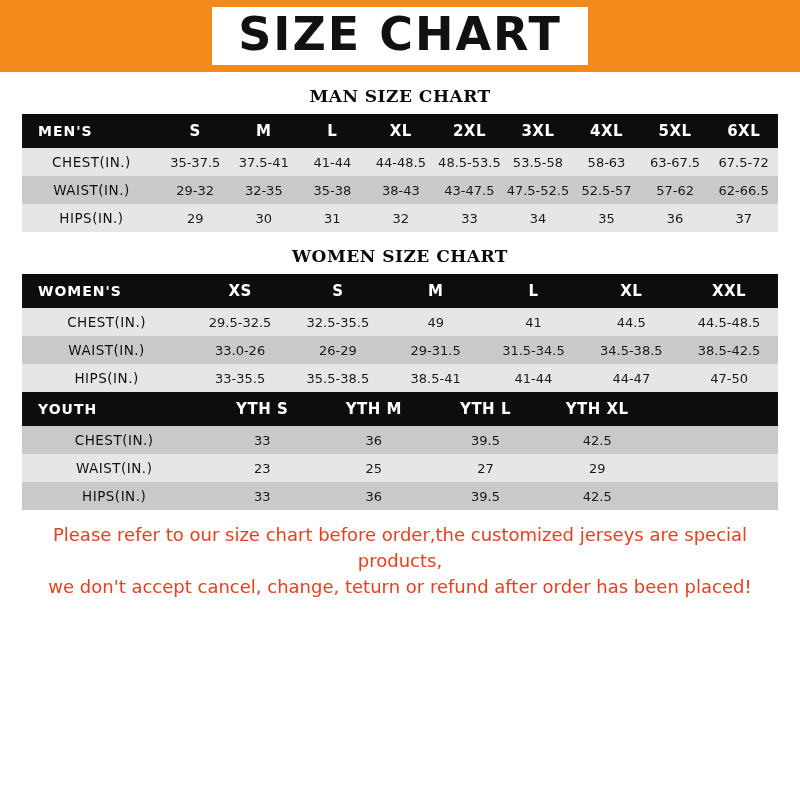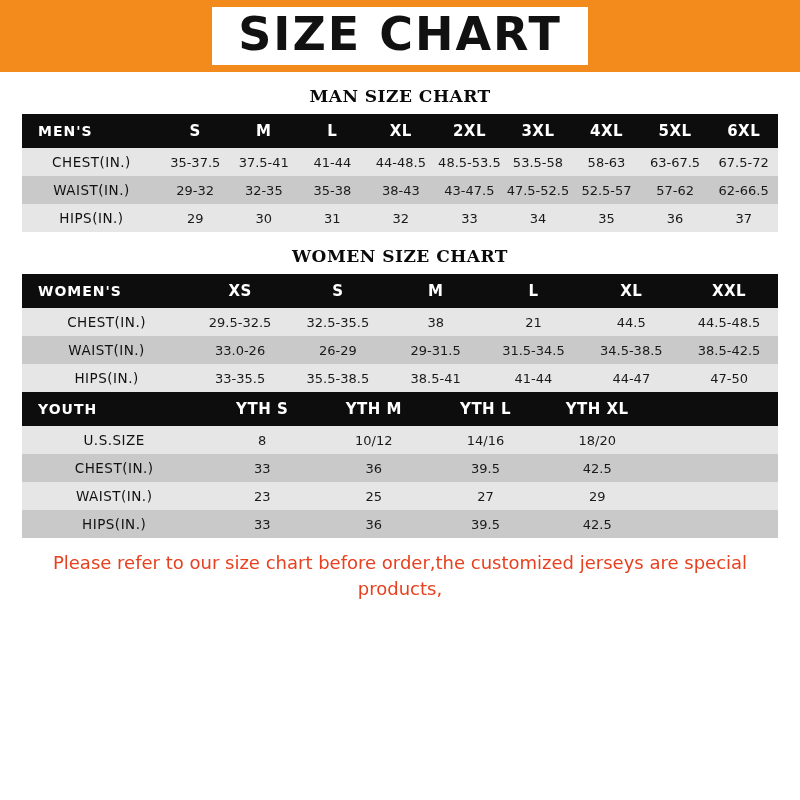--- a/index.html
+++ b/index.html
@@ -187,22 +187,22 @@
           <th>L</th>
           <th>XL</th>
           <th>XXL</th>
         </tr>
       </thead>
       <tbody>
         <tr class="row-light">
           <td class="rowhead">CHEST(IN.)</td>
           <td>29.5-32.5</td>
           <td>32.5-35.5</td>
-          <td>38</td>
-          <td>21</td>
+          <td>49</td>
+          <td>41</td>
           <td>44.5</td>
           <td>44.5-48.5</td>
         </tr>
         <tr class="row-dark">
           <td class="rowhead">WAIST(IN.)</td>
           <td>33.0-26</td>
           <td>26-29</td>
           <td>29-31.5</td>
           <td>31.5-34.5</td>
           <td>34.5-38.5</td>
@@ -225,28 +225,20 @@
         <tr>
           <th class="rowhead" style="width:22%;">YOUTH</th>
           <th>YTH S</th>
           <th>YTH M</th>
           <th>YTH L</th>
           <th>YTH XL</th>
           <th style="width:16%;"></th>
         </tr>
       </thead>
       <tbody>
-        <tr class="row-light">
-          <td class="rowhead">U.S.SIZE</td>
-          <td>8</td>
-          <td>10/12</td>
-          <td>14/16</td>
-          <td>18/20</td>
-          <td></td>
-        </tr>
         <tr class="row-dark">
           <td class="rowhead">CHEST(IN.)</td>
           <td>33</td>
           <td>36</td>
           <td>39.5</td>
           <td>42.5</td>
           <td></td>
         </tr>
         <tr class="row-light">
           <td class="rowhead">WAIST(IN.)</td>
@@ -262,16 +254,17 @@
           <td>36</td>
           <td>39.5</td>
           <td>42.5</td>
           <td></td>
         </tr>
       </tbody>
     </table>
 
     <div class="footnote">
       <span class="line">Please refer to our size chart before order,the customized jerseys are special products,</span>
+      <span class="line">we don't accept cancel, change, teturn or refund after order has been placed!</span>
     </div>
 
   </div>
 </div>
 
 </body></html>

